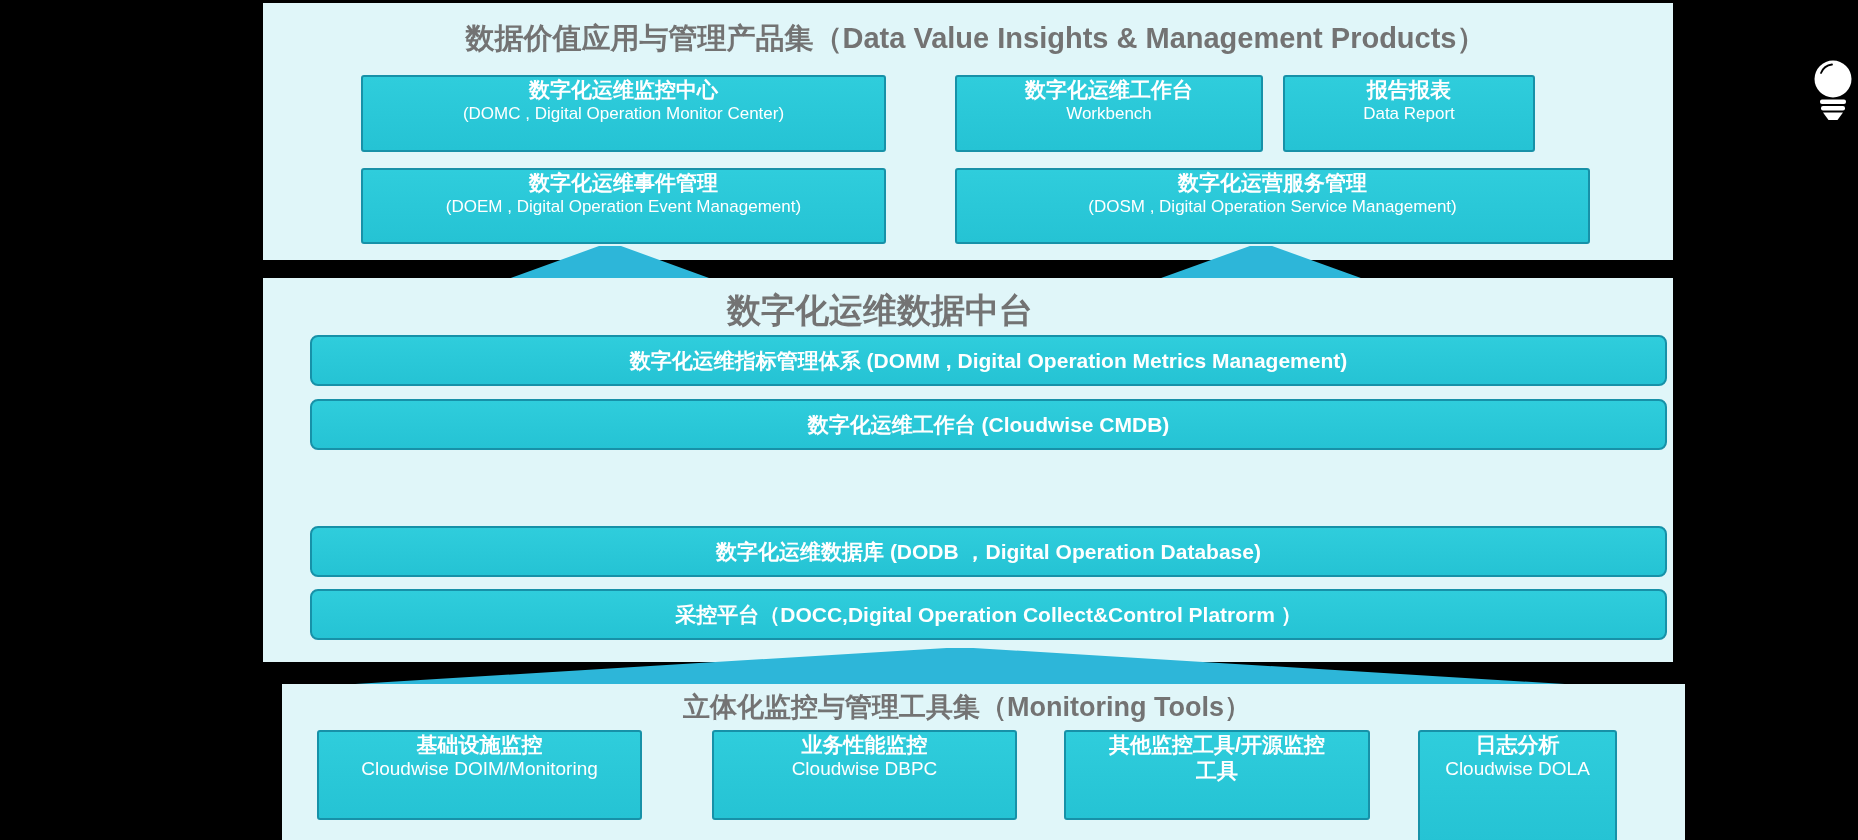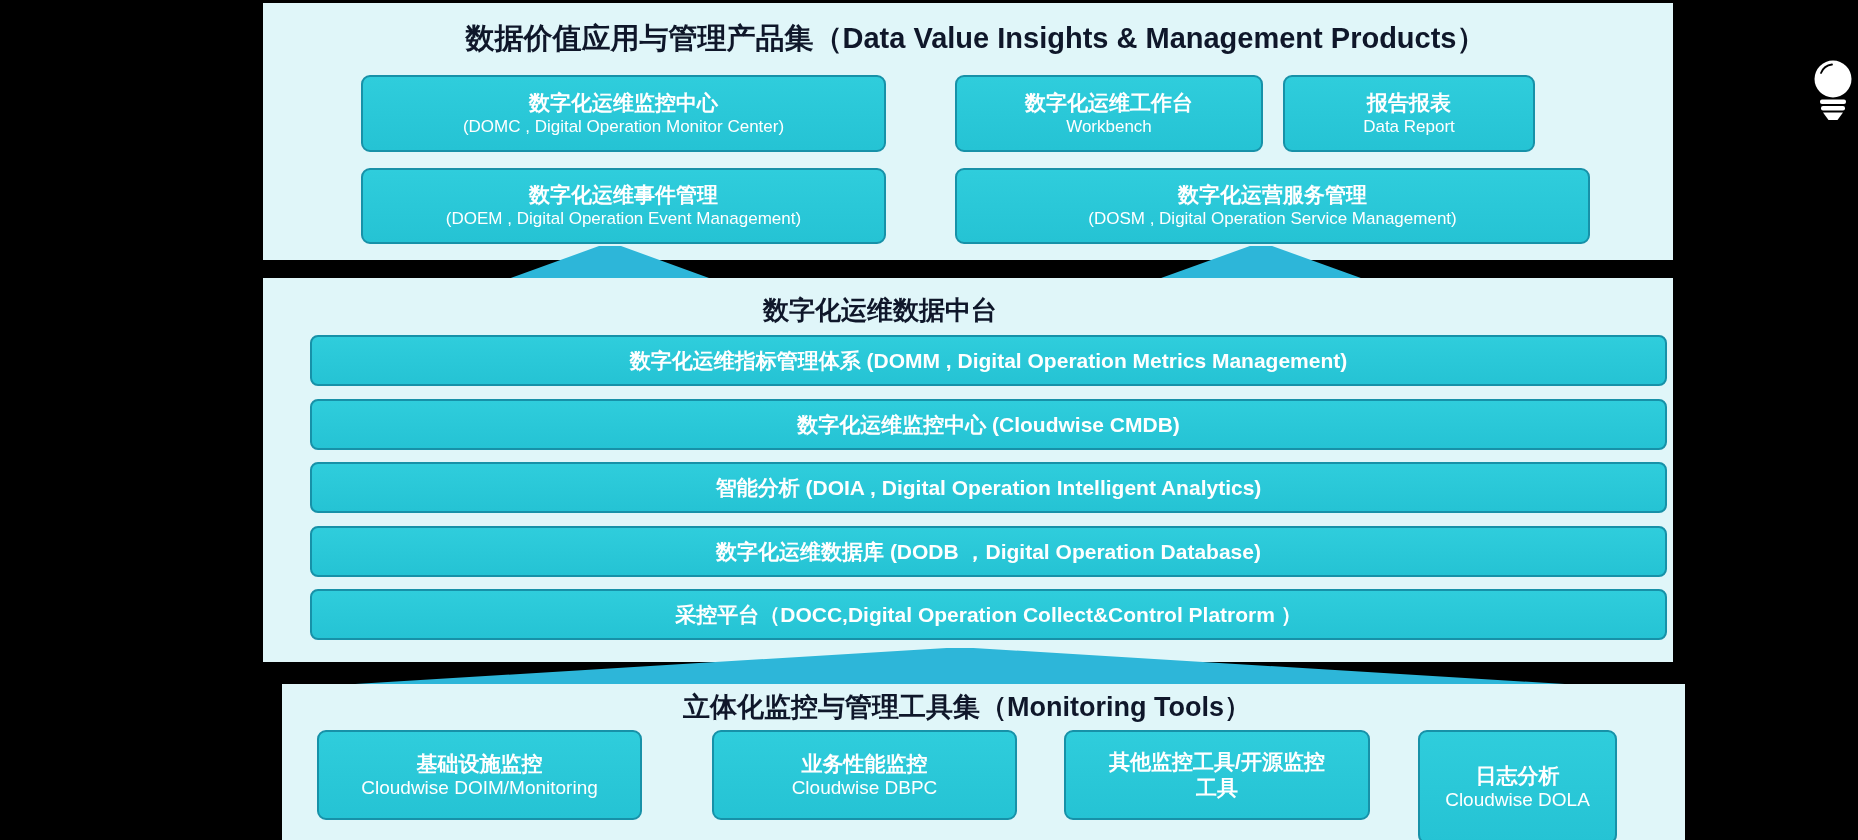--- a/index.html
+++ b/index.html
@@ -1,22 +1,22 @@
 <!DOCTYPE html>
 <html><head>
 <meta charset="utf-8">
 <style>
   html,body{margin:0;padding:0;background:#000;}
   #stage{position:relative;width:1858px;height:840px;background:#000;overflow:hidden;
          font-family:"Liberation Sans",sans-serif;}
   .panel{position:absolute;background:#e0f6f9;}
-  .sec-title{position:absolute;text-align:center;color:#0f172a;font-weight:bold;white-space:nowrap;}
-  .tbox{position:absolute;border:2px solid #1791a8;border-radius:9px;
+  .sec-title{position:absolute;text-align:center;color:#737373;font-weight:bold;white-space:nowrap;}
+  .tbox{position:absolute;border:2px solid #1791a8;border-radius:3px;
         background:linear-gradient(180deg,#2fcddc 0%,#25c3d4 100%);
-        color:#fff;display:flex;flex-direction:column;align-items:center;justify-content:center;
+        color:#fff;display:flex;flex-direction:column;align-items:center;justify-content:flex-start;
         text-align:center;box-sizing:border-box;}
   .tbox .cn{font-weight:bold;font-size:21px;line-height:26px;}
   .tbox .en{font-size:17px;line-height:22px;}
   .row{position:absolute;left:20px;width:1357px;height:51px;border:2px solid #1791a8;border-radius:8px;
        background:linear-gradient(180deg,#2fcddc 0%,#25c3d4 100%);
        color:#fff;display:flex;align-items:center;justify-content:center;
        font-weight:bold;font-size:21px;box-sizing:border-box;white-space:nowrap;margin-left:27px;}
   .tri{position:absolute;background:#2db6d9;}
   .tri-small{clip-path:polygon(0% 100%,45% 0%,55% 0%,100% 100%);}
   .tri-wide{clip-path:polygon(0% 100%,49% 0%,51% 0%,100% 100%);}
@@ -52,25 +52,24 @@
     <div class="tbox" style="left:692px;top:165px;width:635px;height:76px;">
       <div class="cn">数字化运营服务管理</div>
       <div class="en">(DOSM , Digital Operation Service Management)</div>
     </div>
   </div>
 
   <div class="tri tri-small" style="left:500px;top:246px;width:220px;height:36px;"></div>
   <div class="tri tri-small" style="left:1150px;top:246px;width:222px;height:36px;"></div>
 
   <div class="panel" style="left:263px;top:278px;width:1410px;height:384px;">
-    <div class="sec-title" style="left:0px;width:1234px;top:14px;font-size:26px;line-height:36px;">数字化运维数据中台</div>
+    <div class="sec-title" style="left:0px;width:1234px;top:14px;font-size:34px;line-height:36px;">数字化运维数据中台</div>
 
     <div class="row" style="top:57px;">数字化运维指标管理体系 (DOMM , Digital Operation Metrics Management)</div>
-    <div class="row" style="top:121px;">数字化运维监控中心 (Cloudwise CMDB)</div>
-    <div class="row" style="top:184px;">智能分析 (DOIA , Digital Operation Intelligent Analytics)</div>
+    <div class="row" style="top:121px;">数字化运维工作台 (Cloudwise CMDB)</div>
     <div class="row" style="top:248px;">数字化运维数据库 (DODB ，Digital Operation Database)</div>
     <div class="row" style="top:311px;">采控平台（DOCC,Digital Operation Collect&amp;Control Platrorm ）</div>
   </div>
 
   <div class="tri tri-wide" style="left:290px;top:648px;width:1340px;height:40px;"></div>
 
   <div class="panel" style="left:270px;top:684px;width:1403px;height:156px;margin-left:12px;">
     <div class="sec-title" style="left:35px;width:1300px;top:5px;font-size:27px;line-height:36px;">立体化监控与管理工具集（Monitoring Tools）</div>
 
     <div class="tbox" style="left:35px;top:46px;width:325px;height:90px;">

